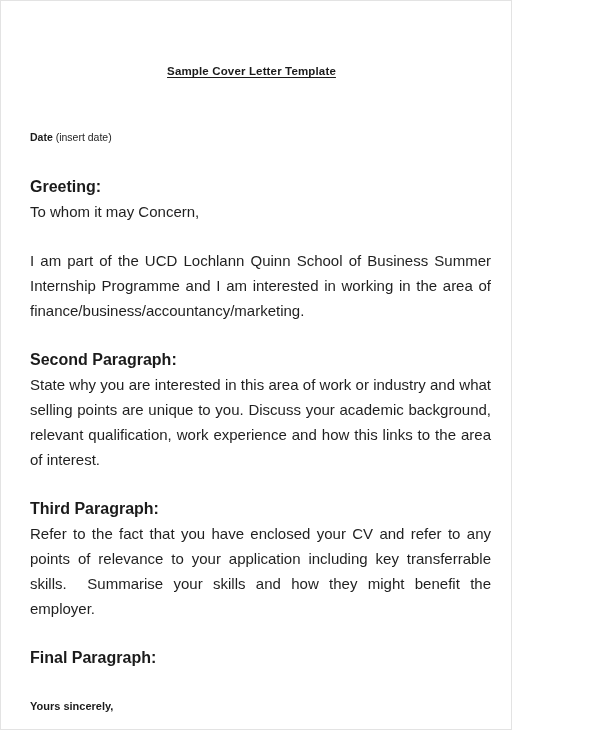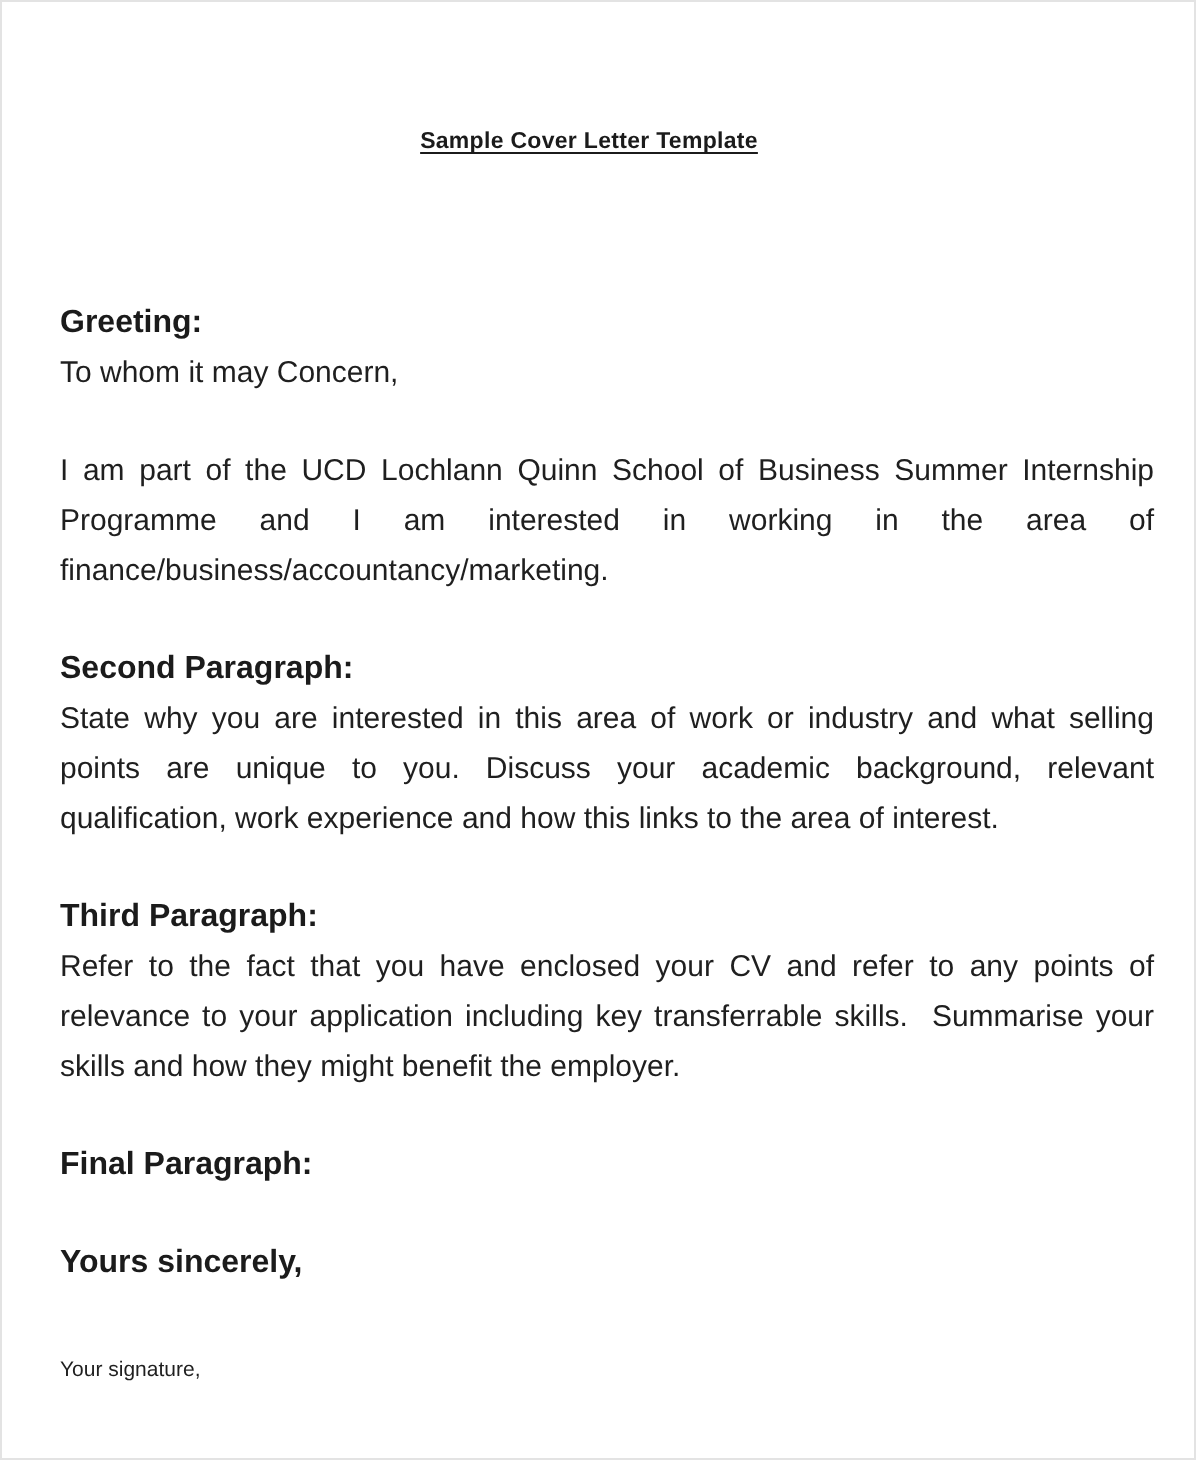--- a/index.html
+++ b/index.html
@@ -10,21 +10,21 @@
   body {
     width: 600px;
     height: 730px;
     font-family: "Liberation Sans", sans-serif;
     overflow: hidden;
   }
 
   #page {
     position: relative;
     box-sizing: border-box;
-    width: 598px;
+    width: 512px;
     height: 730px;
     background: #ffffff;
     border: 1px solid #e3e3e3;
     padding: 0;
   }
 
   #doc-body {
     box-sizing: border-box;
     width: 100%;
     height: 100%;
@@ -76,37 +76,38 @@
 
   .inline-bold {
     font-weight: bold;
     color: #1b1b1b;
   }
   .inline-reg {
     font-weight: normal;
   }
 
   .closing-bold {
-    font-size: 16px;
+    font-size: 11px;
     font-weight: bold;
     color: #1b1b1b;
     line-height: 25px;
     margin: 0;
   }
 </style>
 </head>
 <body>
 
 <div id="page">
   <div id="doc-body">
 
     <div class="doc-title">Sample Cover Letter Template</div>
 
     <div class="spacer-lg"></div>
 
+    <p class="line"><span class="inline-bold">Date</span><span class="inline-reg"> (insert date)</span></p>
 
     <div class="spacer-md"></div>
 
     <div class="section-head">Greeting:</div>
     <div class="body-para">To whom it may Concern,</div>
 
     <div class="spacer-md"></div>
 
     <div class="body-para">I am part of the UCD Lochlann Quinn School of Business Summer Internship Programme and I am interested in working in the area of finance/business/accountancy/marketing.</div>
 

